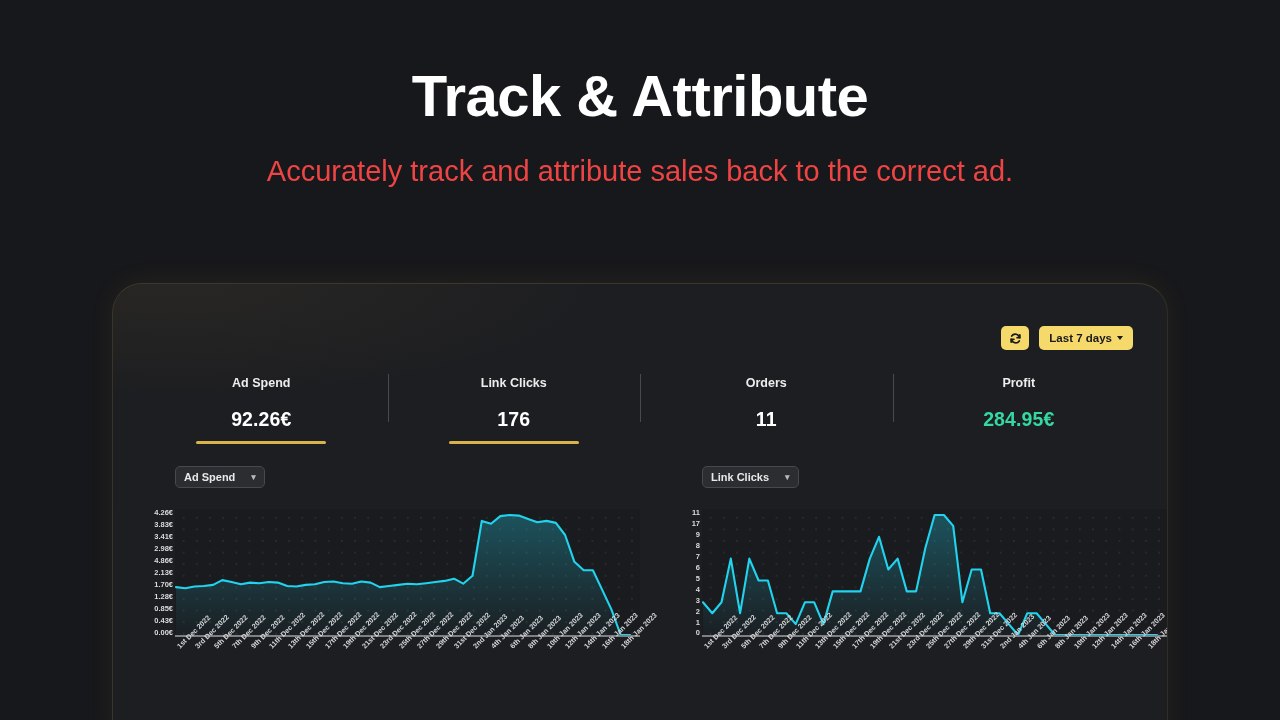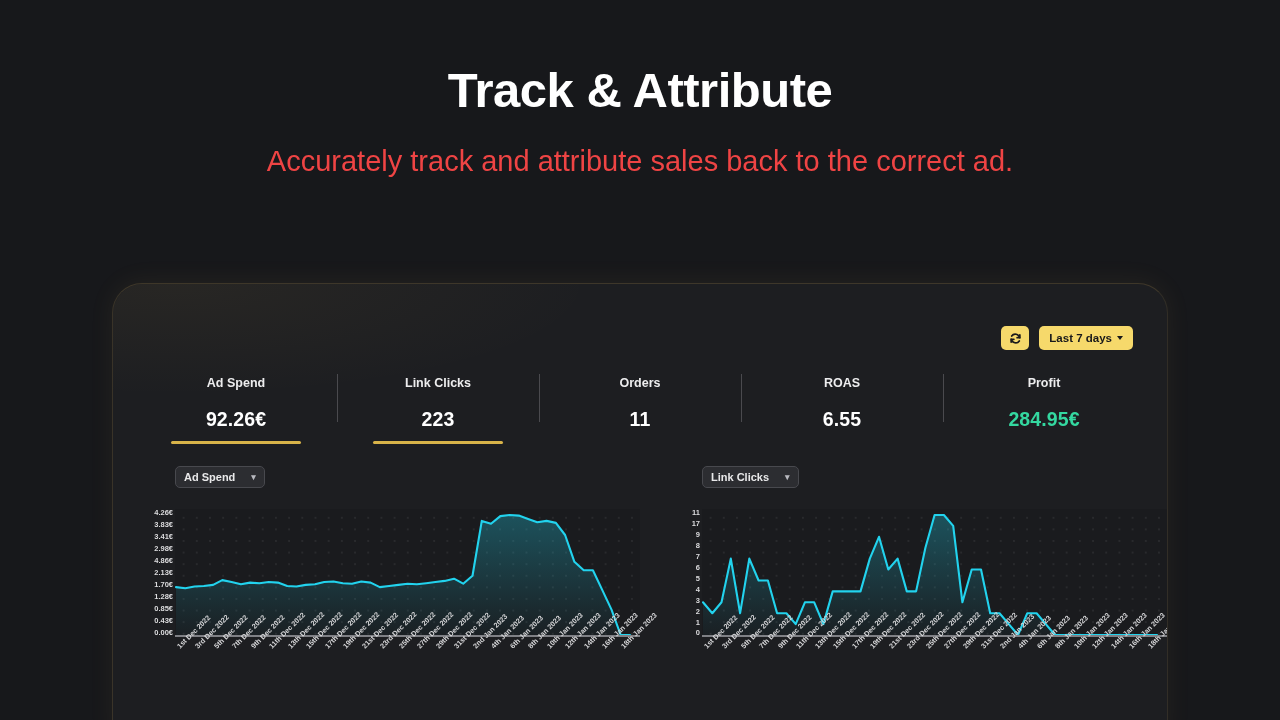--- a/index.html
+++ b/index.html
@@ -7,21 +7,21 @@
   body {
     background:#17181b;
     font-family:"Liberation Sans", sans-serif;
     color:#fff;
     position:relative;
   }
 
   
   .hero { width:100%; padding-top:64px; text-align:center; }
   .hero-title {
-    font-size:49px; line-height:1.1; font-weight:bold;
+    font-size:58px; line-height:1.1; font-weight:bold;
     letter-spacing:-0.5px; color:#ffffff;
   }
   .hero-sub {
     margin-top:26px; font-size:29px; line-height:1.2;
     font-weight:400; color:#ef4444;
   }
 
   
   .panel {
     position:absolute; left:112px; top:283px;
@@ -149,31 +149,26 @@
   </div>
 
   <div class="stats">
     <div class="stat">
       <div class="stat-label">Ad Spend</div>
       <div class="stat-value">92.26€</div>
       <div class="stat-underline"></div>
     </div>
     <div class="stat">
       <div class="stat-label">Link Clicks</div>
-      <div class="stat-value">223</div>
+      <div class="stat-value">176</div>
       <div class="stat-underline"></div>
     </div>
     <div class="stat">
       <div class="stat-label">Orders</div>
       <div class="stat-value">11</div>
-      <div class="stat-underline hidden"></div>
-    </div>
-    <div class="stat">
-      <div class="stat-label">ROAS</div>
-      <div class="stat-value">6.55</div>
       <div class="stat-underline hidden"></div>
     </div>
     <div class="stat">
       <div class="stat-label">Profit</div>
       <div class="stat-value green">284.95€</div>
       <div class="stat-underline hidden"></div>
     </div>
   </div>
 
   <div class="charts">

